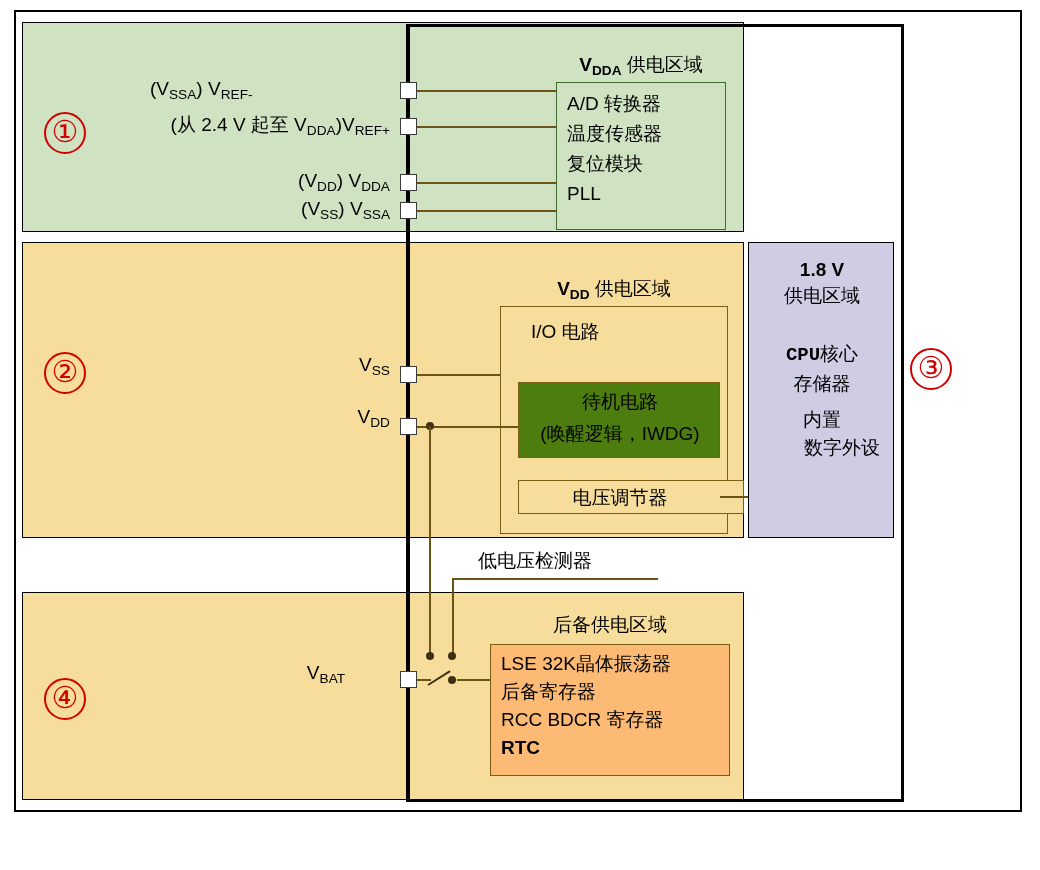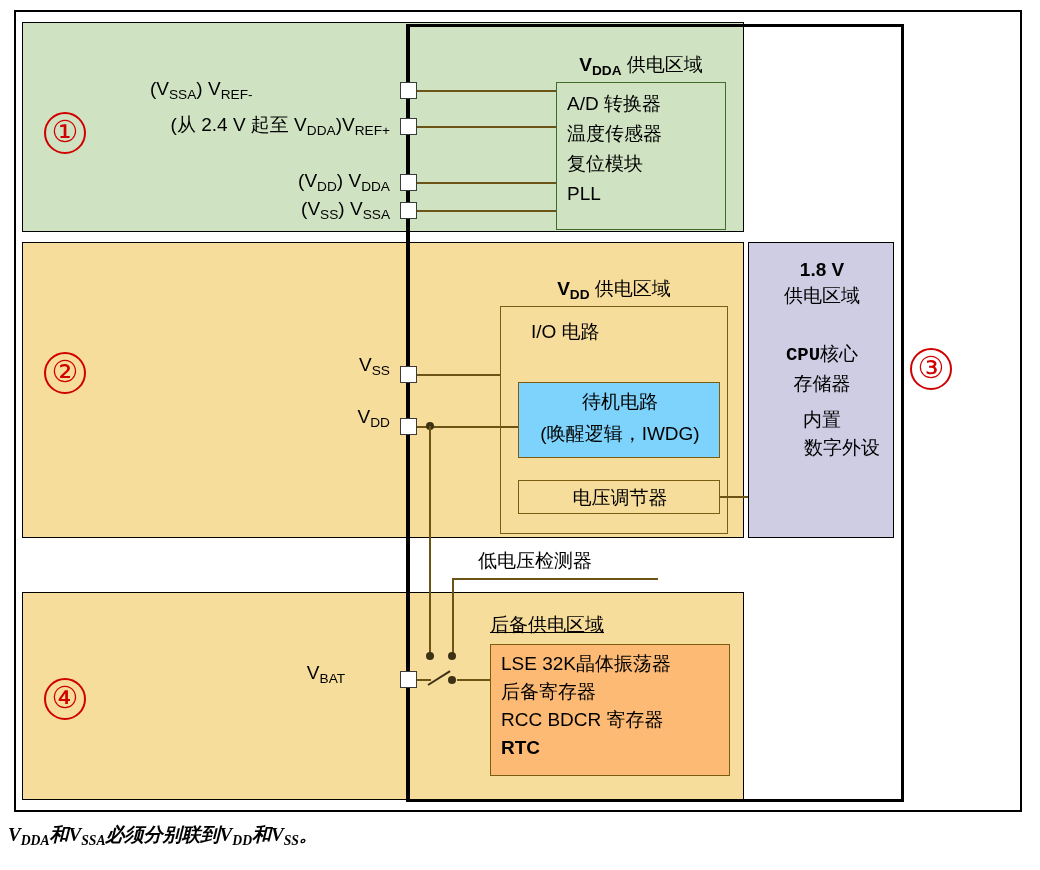--- a/index.html
+++ b/index.html
@@ -69,24 +69,24 @@
     left: 556px; top: 82px; width: 170px; height: 148px;
     background: #cfe3c2;
     border: 1px solid #3f6b2b;
   }
   .ib-io {
     left: 500px; top: 306px; width: 228px; height: 228px;
     background: #f7dd9b;
   }
   .ib-standby {
     left: 518px; top: 382px; width: 202px; height: 76px;
-    background: #7dd3fc;
+    background: #4d7c0f;
   }
   .ib-reg {
-    left: 518px; top: 480px; width: 202px; height: 34px;
+    left: 518px; top: 480px; width: 226px; height: 34px;
     background: #f7dd9b;
   }
   .ib-backup {
     left: 490px; top: 644px; width: 240px; height: 132px;
     background: #fdba74;
   }
   
   .txt {
     position: absolute;
     font-size: 19px;
@@ -263,37 +263,34 @@
   <div class="txt" style="left:478px; top:548px;">低电压检测器</div>
   <div class="wire wire-h" style="left:452px; top:578px; width:206px;"></div>
   <div class="wire wire-v" style="left:452px; top:578px; height:78px;"></div>
 
   <div class="dot" style="left:426px; top:652px;"></div>
   <div class="dot" style="left:448px; top:652px;"></div>
   <div class="dot" style="left:448px; top:676px;"></div>
   <div class="switch-line" style="left:428px; top:684px;"></div>
   <div class="wire wire-h" style="left:457px; top:679px; width:33px;"></div>
 
-  <div class="txt" style="left:490px; top:612px; width:240px; text-align:left;text-decoration:underline;">后备供电区域</div>
+  <div class="txt" style="left:490px; top:612px; width:240px; text-align:center;">后备供电区域</div>
 
   <div class="inner-box ib-backup">
     <div class="txt" style="left:10px; top:6px;">LSE 32K晶体振荡器</div>
     <div class="txt" style="left:10px; top:34px;">后备寄存器</div>
     <div class="txt" style="left:10px; top:62px;">RCC BDCR 寄存器</div>
     <div class="txt" style="left:10px; top:90px;font-weight:bold;">RTC</div>
   </div>
 
   <div class="txt" style="left:256px; top:660px; width:140px; text-align:center;">
     <span>V</span><sub>BAT</sub>
   </div>
   <div class="pin" style="left:400px; top:671px;"></div>
   <div class="wire wire-h" style="left:417px; top:679px; width:14px;"></div>
 
   <div class="circ-num" style="left:44px; top:112px;">①</div>
   <div class="circ-num" style="left:44px; top:352px;">②</div>
   <div class="circ-num" style="left:910px; top:348px;">③</div>
   <div class="circ-num" style="left:44px; top:678px;">④</div>
 
-  <div class="footnote">
-    <span>V</span><sub>DDA</sub><span>和</span><span>V</span><sub>SSA</sub><span>必须分别联到</span><span>V</span><sub>DD</sub><span>和</span><span>V</span><sub>SS</sub><span>。</span>
-  </div>
 
 </div>
 
 </body></html>

